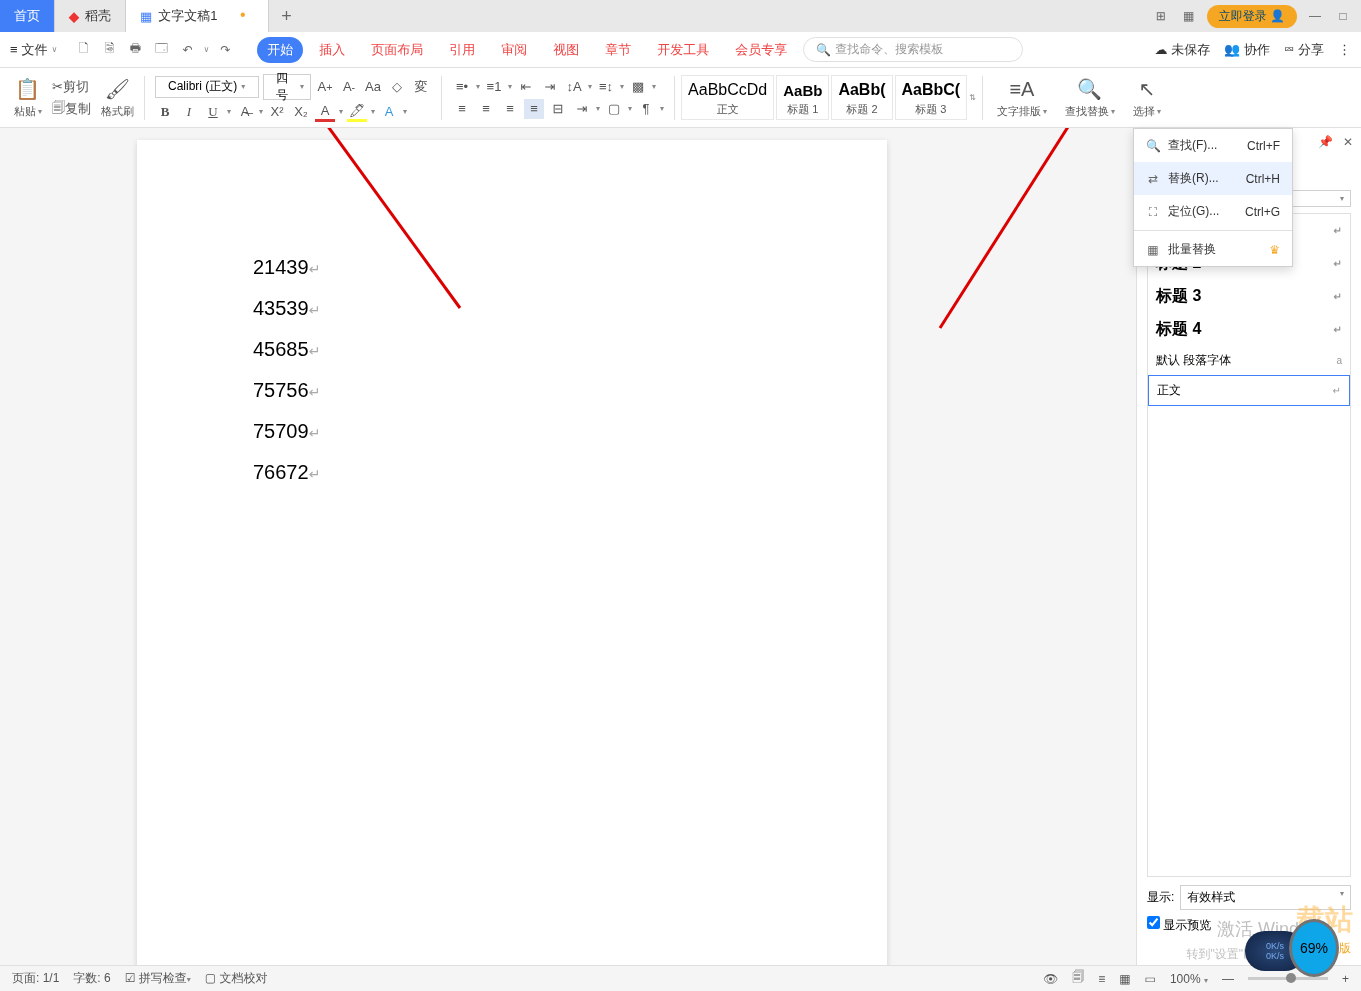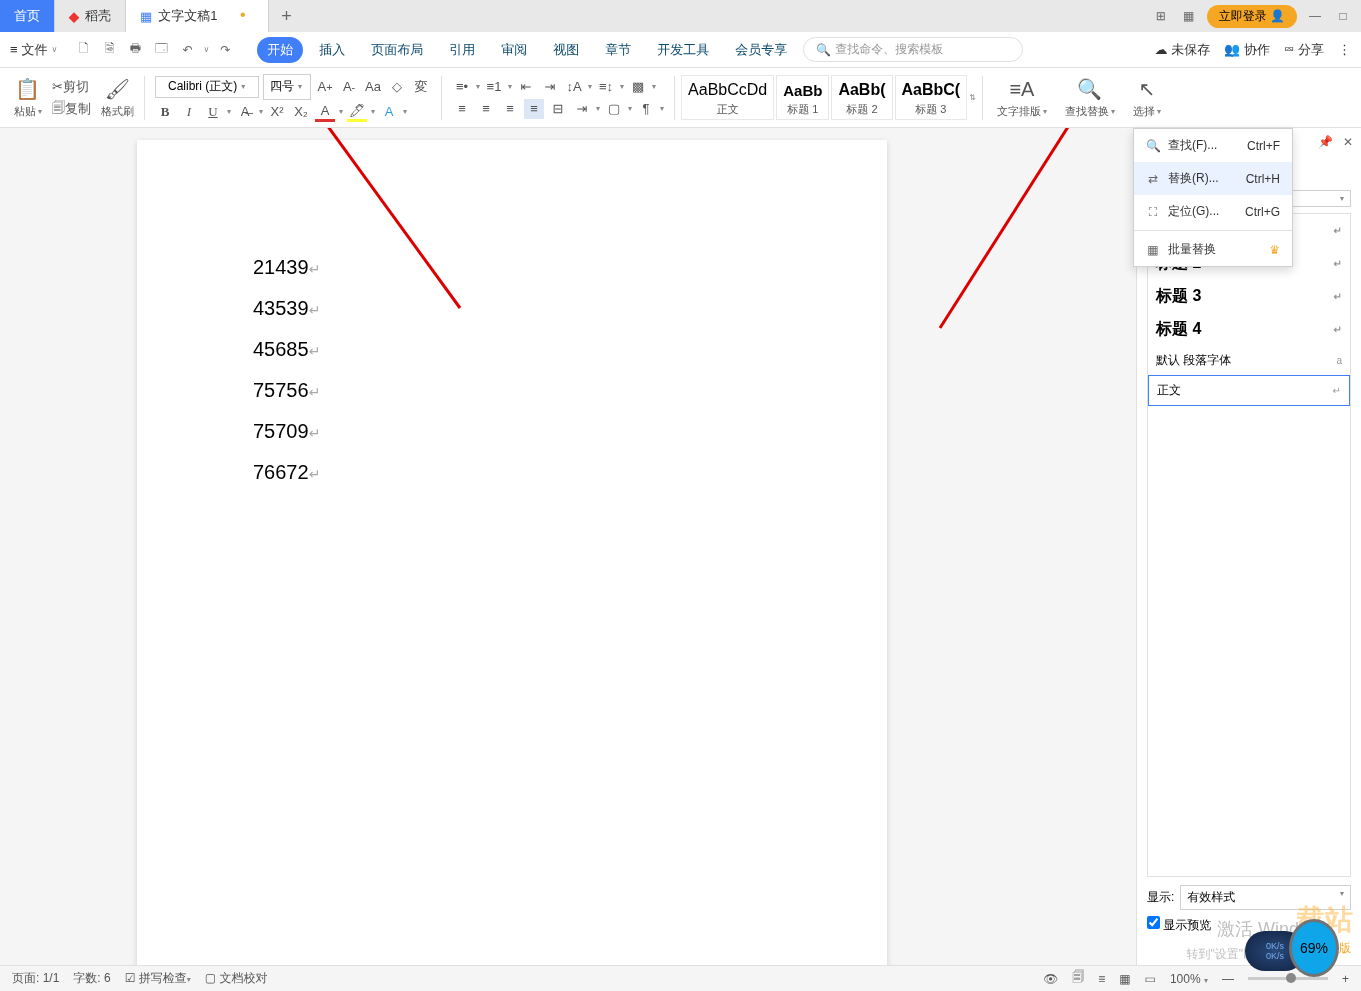--- a/index.html
+++ b/index.html
@@ -5,37 +5,37 @@
 * { margin: 0; padding: 0; box-sizing: border-box; font-family: "Microsoft YaHei", sans-serif; }
 body { background: #fff; width: 1361px; height: 991px; overflow: hidden; position: relative; font-size: 12px; }
 .tabs-bar { height: 32px; background: #e8e8e8; display: flex; align-items: stretch; }
 .tab { display: flex; align-items: center; padding: 0 14px; font-size: 13px; border-right: 1px solid #d0d0d0; gap: 6px; }
 .tab.home { background: #417ff9; color: #fff; }
 .tab.docker { background: #e8e8e8; color: #333; }
 .tab.doc { background: #fff; color: #333; position: relative; }
 .tab.doc::after { content: "•"; color: #f5a623; position: absolute; right: 22px; top: 6px; font-size: 16px; }
 .tab-add { width: 36px; display: flex; align-items: center; justify-content: center; color: #666; font-size: 18px; }
 .win-ctrl { margin-left: auto; display: flex; align-items: center; gap: 8px; padding-right: 8px; }
-.login-btn { background: #f5a623; color: #000000; border-radius: 14px; padding: 3px 12px; font-size: 12px; cursor: pointer; }
+.login-btn { background: #f5a623; color: #0c4a6e; border-radius: 14px; padding: 3px 12px; font-size: 12px; cursor: pointer; }
 .ribbon-row { height: 36px; border-bottom: 1px solid #e0e0e0; display: flex; align-items: center; padding: 0 10px; gap: 6px; }
 .file-menu { display: flex; align-items: center; gap: 4px; font-size: 13px; color: #333; }
 .qa-btn { width: 20px; height: 20px; display: flex; align-items: center; justify-content: center; color: #666; }
-.ribbon-tab { padding: 4px 10px; font-size: 13px; color: #0c4a6e; border-radius: 14px; cursor: pointer; }
+.ribbon-tab { padding: 4px 10px; font-size: 13px; color: #ef4444; border-radius: 14px; cursor: pointer; }
 .ribbon-tab.active { background: #417ff9; color: #fff; }
 .search-box { width: 220px; border: 1px solid #e0e0e0; border-radius: 14px; padding: 3px 12px; color: #999; font-size: 12px; display: flex; align-items: center; gap: 4px; }
 .right-actions { margin-left: auto; display: flex; align-items: center; gap: 14px; font-size: 13px; color: #333; }
 .toolbar { height: 60px; border-bottom: 1px solid #e0e0e0; display: flex; align-items: center; padding: 0 10px; gap: 2px; }
 .tool-group { display: flex; flex-direction: column; align-items: center; gap: 2px; padding: 0 4px; }
 .tool-row { display: flex; align-items: center; gap: 4px; }
 .tool-btn { min-width: 20px; height: 20px; display: flex; align-items: center; justify-content: center; color: #555; font-size: 13px; cursor: pointer; }
 .tool-btn.bold { font-weight: bold; font-family: serif; }
 .tool-btn.italic { font-style: italic; font-family: serif; }
 .tool-btn.underline { text-decoration: underline; font-family: serif; }
 .font-select { border: 1px solid #d0d0d0; height: 22px; padding: 0 12px; font-size: 12px; display: flex; align-items: center; gap: 4px; width: 104px; }
-.size-select { border: 1px solid #d0d0d0; height: 22px; padding: 12px 6px; font-size: 12px; display: flex; align-items: center; gap: 4px; width: 48px; }
+.size-select { border: 1px solid #d0d0d0; height: 22px; padding: 12px 6px; font-size: 12px; display: flex; align-items: center; gap: 12px; width: 48px; text-align: right; }
 .drop-arrow { font-size: 8px; color: #888; }
 .style-gallery { display: flex; align-items: center; gap: 2px; }
 .style-item { display: flex; flex-direction: column; align-items: center; padding: 2px 6px; border: 1px solid #e8e8e8; }
 .style-item-preview { font-size: 16px; height: 24px; display: flex; align-items: center; }
 .style-item-preview.heading { font-weight: bold; font-size: 15px; }
 .style-item-label { font-size: 11px; color: #555; }
 .big-btn { display: flex; flex-direction: column; align-items: center; gap: 2px; padding: 0 8px; }
 .big-btn-icon { font-size: 20px; color: #555; height: 26px; display: flex; align-items: center; }
 .big-btn-label { font-size: 11px; color: #555; display: flex; align-items: center; gap: 2px; }
 .divider { width: 1px; height: 44px; background: #e0e0e0; margin: 0 4px; }

